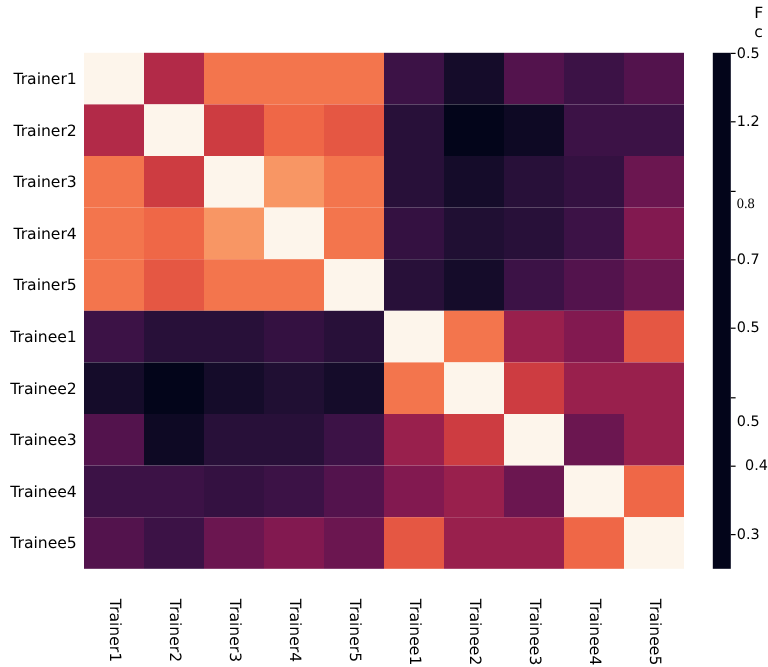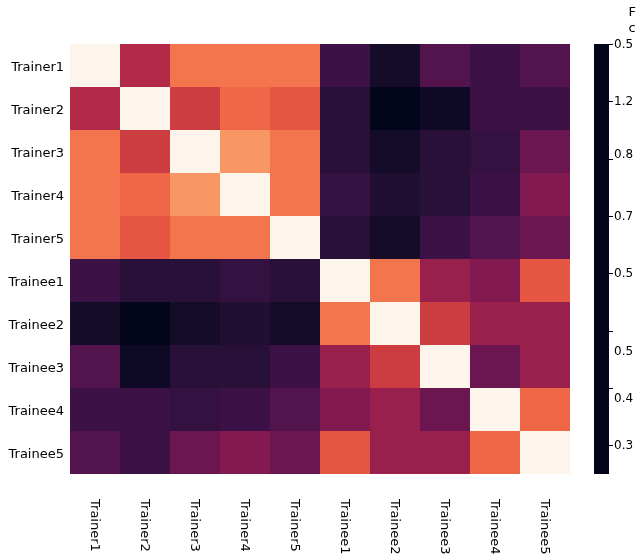--- a/index.html
+++ b/index.html
@@ -224,29 +224,29 @@
       <div class="xtick" style="left: 520px; top: 499px;">Trainee5</div>
     </div>
 
   <div class="cbar">
     <div class="cbar-grad" id="cbar-grad" style="background: linear-gradient(rgb(3, 5, 26) 100%, rgb(17, 10, 38) 95%, rgb(30, 15, 50) 90%, rgb(45, 17, 60) 85%, rgb(60, 18, 70) 80%, rgb(78, 19, 75) 75%, rgb(95, 20, 80) 70%, rgb(112, 23, 80) 65%, rgb(130, 25, 80) 60%, rgb(148, 30, 78) 55%, rgb(165, 35, 75) 50%, rgb(185, 45, 70) 45%, rgb(205, 60, 65) 40%, rgb(225, 80, 65) 35%, rgb(238, 100, 70) 30%, rgb(245, 125, 80) 25%, rgb(248, 150, 100) 20%, rgb(250, 175, 130) 15%, rgb(251, 200, 165) 10%, rgb(252, 225, 205) 5%, rgb(253, 245, 235) 0%);"></div>
   </div>
   <div id="cbar-ticks">
       <div class="cbar-tick-line" style="top: 445.333px;"></div>
       <div class="cbar-tick" style="top: 439.333px;">0.3</div>
       <div class="cbar-tick-line" style="top: 388px;"></div>
-      <div class="cbar-tick" style="top: 392px;">0.4</div>
+      <div class="cbar-tick" style="top: 382px; text-align: right;">0.4</div>
       <div class="cbar-tick-line" style="top: 330.667px;"></div>
       <div class="cbar-tick" style="top: 324.667px; margin-top: 20px;">0.5</div>
       <div class="cbar-tick-line" style="top: 273.333px;"></div>
       <div class="cbar-tick" style="top: 267.333px;">0.5</div>
       <div class="cbar-tick-line" style="top: 216px;"></div>
       <div class="cbar-tick" style="top: 210px;">0.7</div>
       <div class="cbar-tick-line" style="top: 158.667px;"></div>
-      <div class="cbar-tick" style="top: 148px;">0.8</div>
+      <div class="cbar-tick" style="top: 163px; font-family: Liberation Serif, serif;">0.8</div>
       <div class="cbar-tick-line" style="top: 101.333px;"></div>
       <div class="cbar-tick" style="top: 95.3333px;">1.2</div>
       <div class="cbar-tick-line" style="top: 44px;"></div>
       <div class="cbar-tick" style="top: 38px;">0.5</div>
     </div>
 
   <div class="right-text">
     <span>F</span><br>
     <span>c</span>
   </div>

